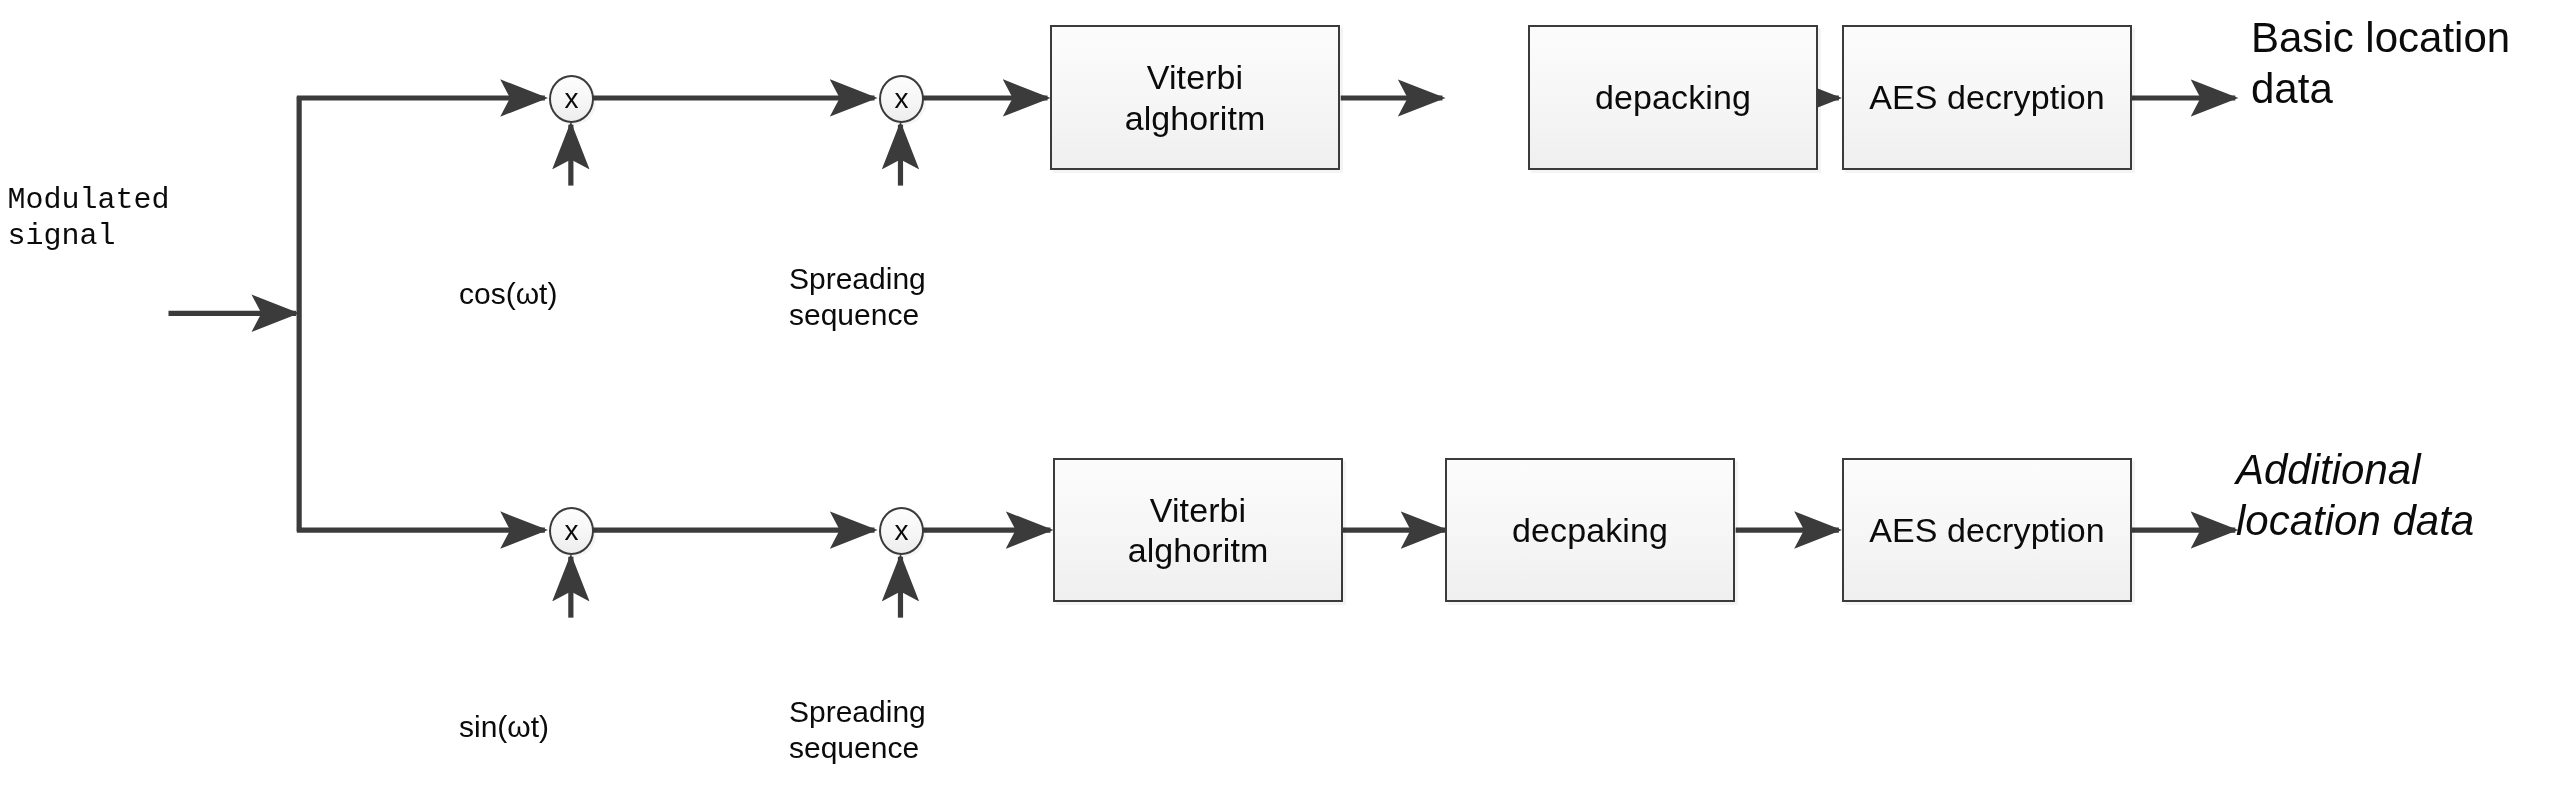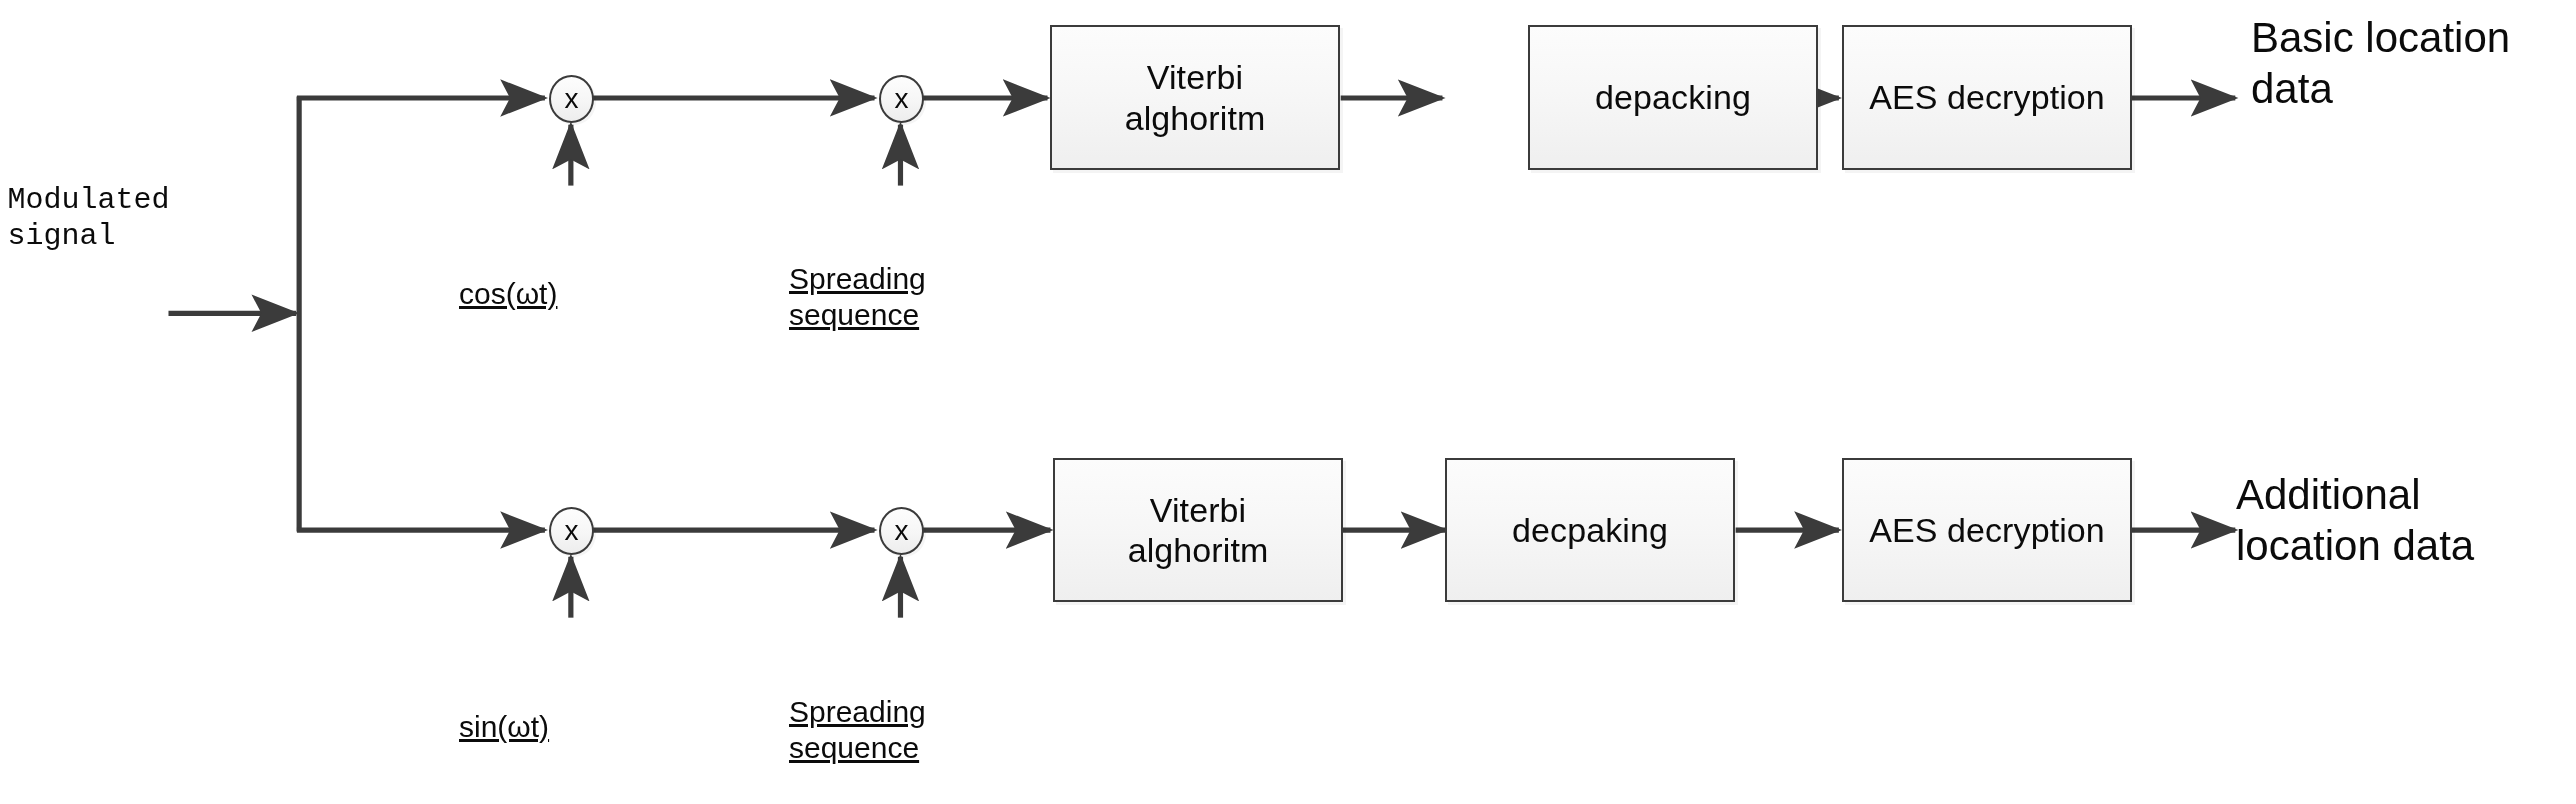--- a/index.html
+++ b/index.html
@@ -63,21 +63,21 @@
   }
   
   .txt {
     position: absolute;
     color: #0b0b0b;
     white-space: pre-line;
     line-height: 1.2;
   }
   .txt.c  { text-align: left; }
   .sig-label   { font-size: 30px; }
-  .carrier-label { font-size: 30px; text-decoration: underline; }
+  .carrier-label { font-size: 30px; }
   .out-label   { font-size: 42px; line-height: 1.22; }
 </style>
 </head>
 <body>
 
 <div id="canvas">
 
   <svg id="wires" viewBox="0 0 3468 1083" xmlns="http://www.w3.org/2000/svg">
     <defs>
       <marker id="arrow" markerWidth="11" markerHeight="11" refX="8.6" refY="4" orient="auto" markerUnits="strokeWidth">
@@ -161,17 +161,17 @@
   </div>
 
   <div class="proc-box" style="left:1445px; top:458px; width:290px; height:144px;justify-content:flex-end;">
     <span class="box-label">decpaking</span>
   </div>
 
   <div class="proc-box" style="left:1842px; top:458px; width:290px; height:144px;">
     <span class="box-label">AES decryption</span>
   </div>
 
-  <div class="txt c out-label" style="left:2236px; top:469px; width:338px;">Additional
+  <div class="txt c out-label" style="left:2236px; top:444px; width:338px;font-style:italic;">Additional
 location data</div>
 
 </div>
 
 
 </body></html>

